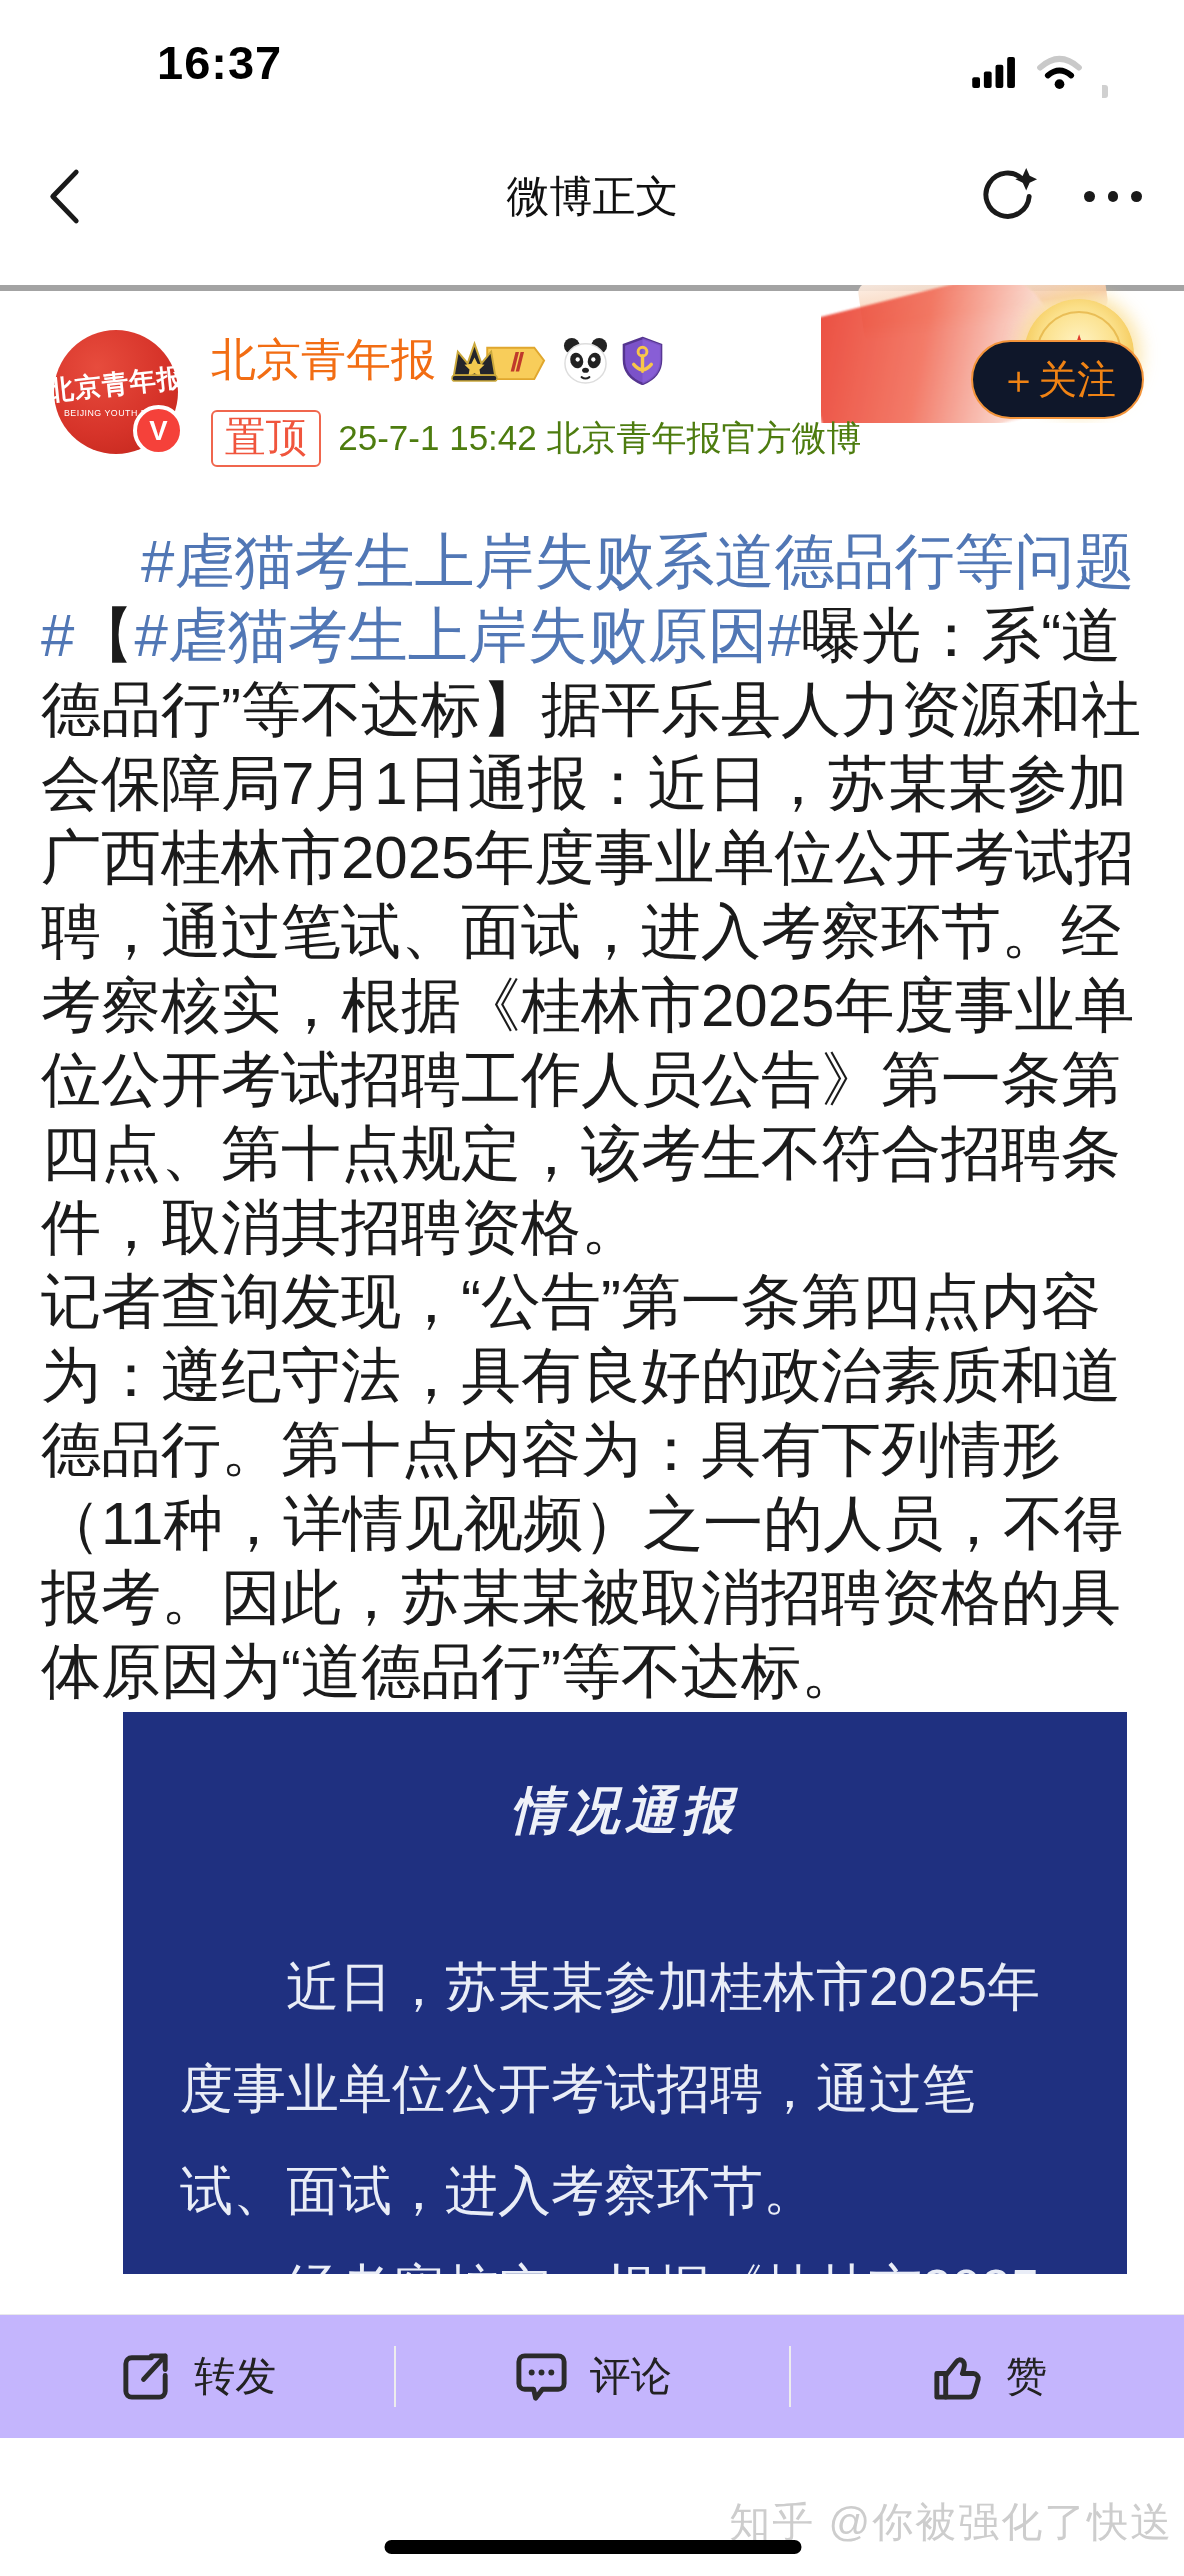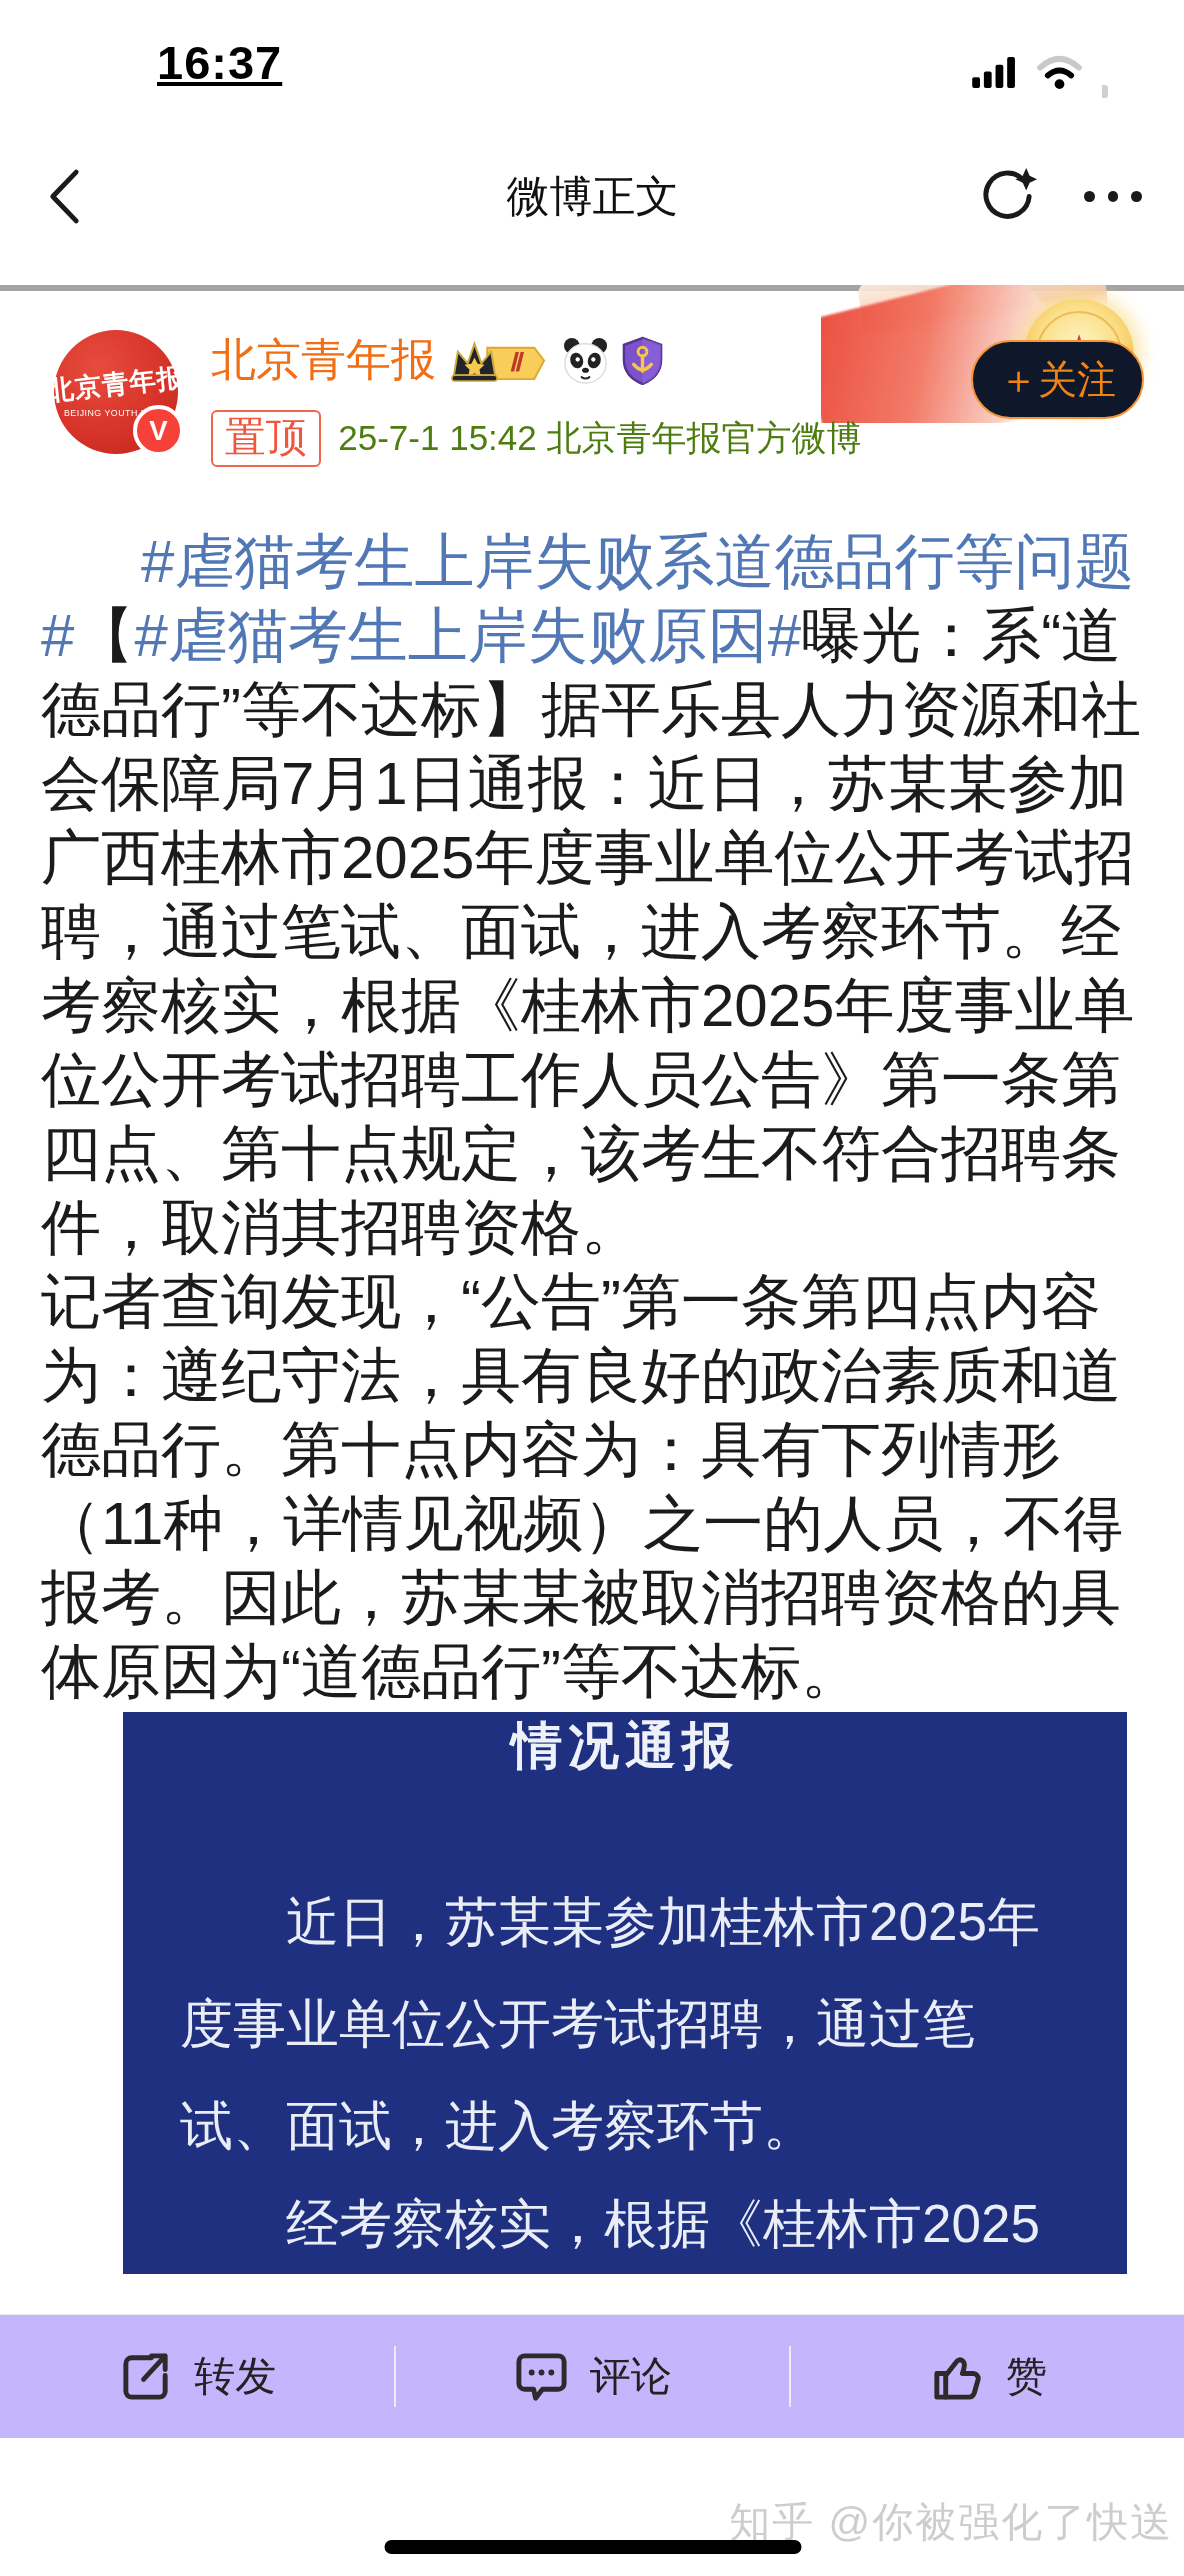--- a/index.html
+++ b/index.html
@@ -2,21 +2,21 @@
 <html><head>
 <meta charset="utf-8">
 <style>
   * { margin:0; padding:0; box-sizing:border-box; }
   html,body { background:#fff; }
   body { font-family:"Liberation Sans","DejaVu Sans",sans-serif; }
   .phone { position:relative; width:1185px; height:2576px; margin:0 auto; background:#fff; overflow:hidden; }
 
   
   .status-bar { height:108px; display:flex; align-items:flex-end; justify-content:space-between; padding:0 86px 17.7px 157px; }
-  .sb-time { font-size:47px; font-weight:700; color:#000; letter-spacing:1px;text-decoration:underline; }
+  .sb-time { font-size:47px; font-weight:700; color:#000; letter-spacing:1px; }
   .sb-right { display:flex; align-items:center; gap:15.7px; }
   .battery { position:relative; width:75px; height:36px; border-radius:10.8px; background:#d6d6d6; overflow:hidden; }
   .battery-fill { position:absolute; left:0; top:0; bottom:0; width:56px; background:#000; border-radius:10.8px 3.9px 3.9px 10.8px; }
   .battery-num { position:absolute; left:0; top:0; width:56px; height:100%; display:flex; align-items:center; justify-content:center; color:#fff; font-size:25.5px; font-weight:700; }
   .battery-nub { position:absolute; right:-8.8px; top:11.8px; width:5.9px; height:13.8px; background:#d0d0d0; border-radius:0 2.9px 2.9px 0; }
   .batt-wrap{ position:relative; }
 
   
   .nav-bar { position:relative; height:183px; border-bottom:6px solid #a3a3a3; display:flex; align-items:center; padding:0 43px; }
   .nav-title { position:absolute; left:0; right:0; text-align:center; font-size:43px; color:#111; font-weight:500; }
@@ -56,21 +56,21 @@
       background:#0f172a; border:2.9px solid #f3943a; color:#f08314; font-size:39px; display:flex;
       align-items:center; justify-content:center; z-index:2; }
 
   
   .post-body { height:1261px; margin:19.6px 41px 0 41px; overflow:hidden; font-size:60px; line-height:74px; color:#1b1b1b; }
   .post-body p { white-space:pre-wrap; word-break:break-all; }
   .blue-link { color:#5177b5; text-decoration:none; }
 
   
   .video-box { position:relative; margin-left:123px; width:1004px; height:562px; background:#1f3080; overflow:hidden; }
-  .video-title { text-align:center; color:#eef1f8; font-size:51px; font-weight:700; letter-spacing:5.9px; }
+  .video-title { margin-top:65px; text-align:center; color:#eef1f8; font-size:51px; font-weight:700; letter-spacing:5.9px;font-style:italic; }
   .video-p { margin:0 57px; color:#e9edf7; font-size:53px; line-height:102px; text-indent:2em; word-break:break-all; }
   .video-p1 { margin-top:90px; }
   .video-p2 { margin-top:-3.9px; }
 
   
   .bottom-bar { position:absolute; left:0; right:0; bottom:138px; height:124px; background:#c4b5fd;
       border-top:1px solid #e9e9e9; display:flex; align-items:center; }
   .action { flex:1; display:flex; align-items:center; justify-content:center; gap:19.6px; }
   .action-label { font-size:41px; color:#222; font-weight:500; }
   .vdiv { width:2px; height:61px; background:#ededed; }

